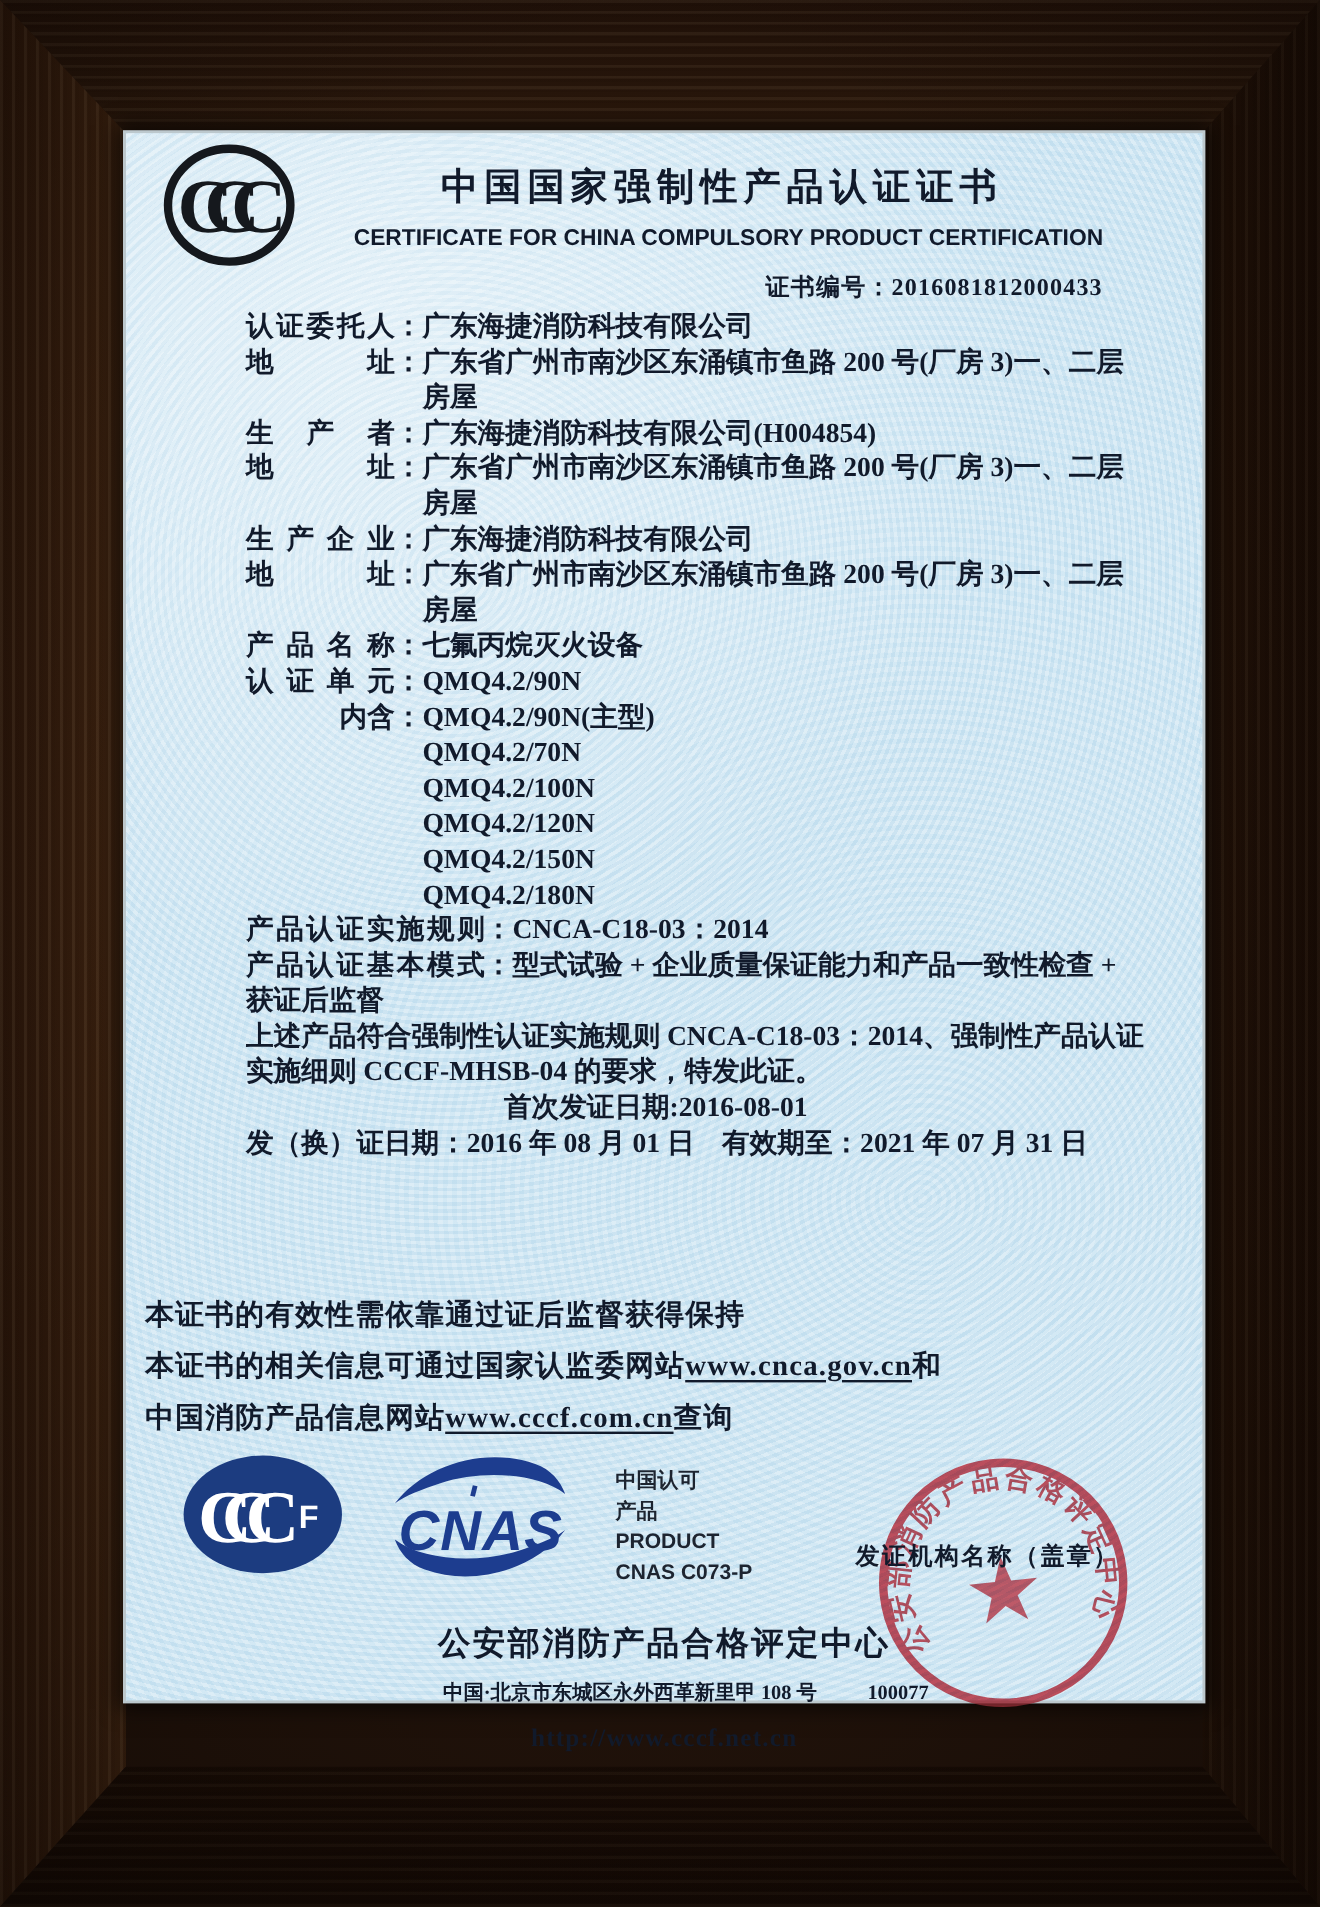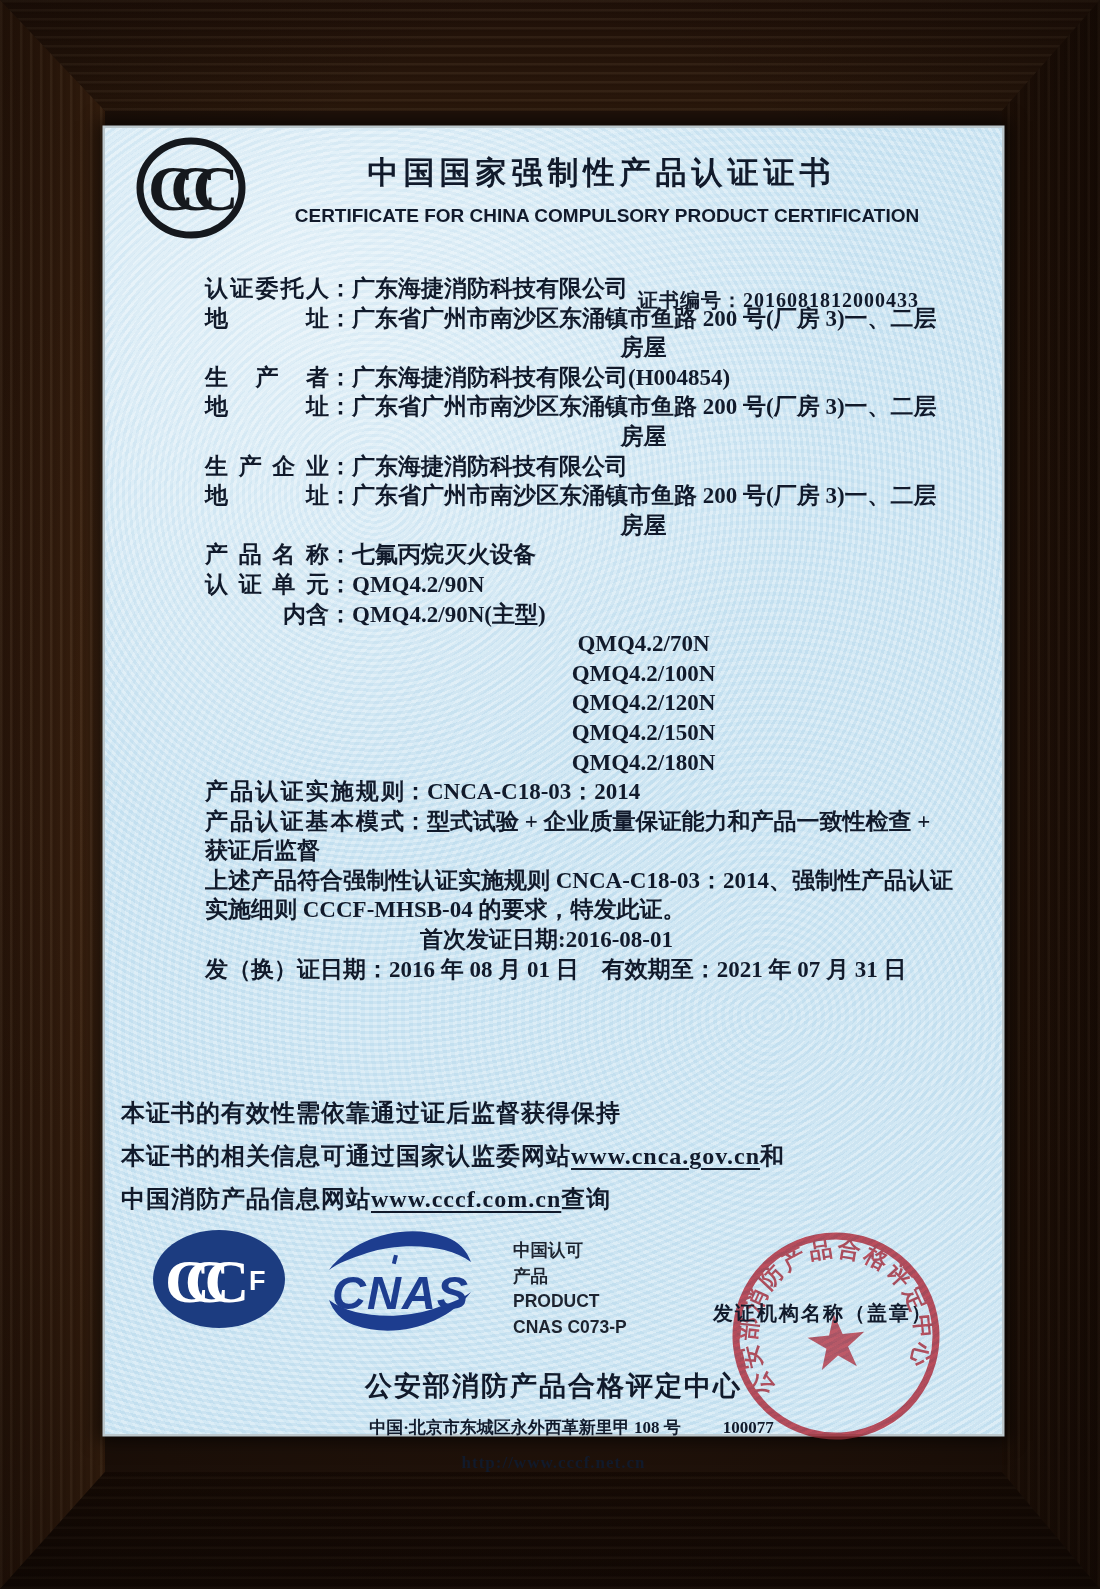--- a/index.html
+++ b/index.html
@@ -30,66 +30,66 @@
   .frame-bottom{
     clip-path:polygon(0 1589px,105px 1472px,1002px 1472px,1100px 1589px);
     background:
       repeating-linear-gradient(to top, rgba(255,218,170,.04) 0 2px, rgba(10,4,1,.10) 3px 6px, transparent 6px 10px),
       linear-gradient(to top,#130904 0%,#251307 30%,#38200e 65%,#4e2f17 90%,#1c0e06 99%);
   }
   .vignette{position:absolute;inset:0;z-index:1;pointer-events:none;
     background:radial-gradient(ellipse at 50% 45%, transparent 55%, rgba(10,5,2,.45) 100%);}
 
   
-  .paper{position:absolute;left:105px;top:128px;width:897px;height:1306px;z-index:2;
+  .paper{position:absolute;left:105px;top:111px;width:897px;height:1306px;z-index:2;
     color:#111a2b;font-weight:bold;
     background:
       radial-gradient(circle at 22% 12%, rgba(255,255,255,.45), transparent 42%),
       repeating-radial-gradient(circle at 30% 28%, rgba(255,255,255,.14) 0 3px, rgba(140,190,220,.14) 3px 6px),
       repeating-radial-gradient(circle at 74% 68%, rgba(255,255,255,.10) 0 4px, rgba(150,200,228,.10) 4px 8px),
       #d2e8f4;
     box-shadow:0 0 0 2.5px #bcc8cd, 0 0 16px 7px rgba(0,0,0,.62);}
 
   
   .ccc-mark{position:absolute;left:30px;top:8px;width:112px;height:104px;}
   .title{position:absolute;left:0;right:0;top:24px;text-align:center;padding-left:96px;
          font-size:31px;letter-spacing:5px;}
   .subtitle{position:absolute;left:0;right:0;top:77px;text-align:center;padding-left:107px;
          font-family:"Liberation Sans","DejaVu Sans",sans-serif;font-size:19px;font-weight:bold;letter-spacing:0;}
-  .cert-no{position:absolute;left:533px;top:115px;font-size:20px;letter-spacing:1px;margin-top:44px;}
+  .cert-no{position:absolute;left:533px;top:115px;font-size:20px;letter-spacing:1px;}
 
   
   .body-rows{position:absolute;left:100px;top:146px;width:730px;font-size:23px;}
   .row{line-height:29.6px;white-space:nowrap;}
   .row .lbl{display:inline-block;width:124px;text-align:justify;text-align-last:justify;
             text-justify:inter-character;vertical-align:top;}
   .row.field-wide .lbl{width:199px;}
   .row.field-compact .lbl{text-align-last:right;}
-  .row.cont{padding-left:147px;text-align:center;}
+  .row.cont{padding-left:147px;}
   .row.first-issue{padding-left:215px;}
 
   
   .notices{position:absolute;left:0;right:0;top:964px;text-align:left;padding-left:16px;
            font-size:24px;line-height:43px;letter-spacing:1px;}
   .notices .ulink{text-decoration:underline;text-underline-offset:4px;}
 
   
   .cccf-logo{position:absolute;left:46px;top:1100px;width:136px;height:102px;}
   .cnas-logo{position:absolute;left:219px;top:1100px;width:152px;height:108px;}
   .accr{position:absolute;left:408px;top:1110px;font-family:"Liberation Sans","DejaVu Sans",sans-serif;
         font-size:17.5px;line-height:25.5px;color:#1d2430;}
   .issuer-label{position:absolute;left:608px;top:1172px;font-size:20px;letter-spacing:2px;z-index:5;}
   .stamp{position:absolute;left:615px;top:1092px;width:232px;height:232px;z-index:4;
          opacity:.9;mix-blend-mode:multiply;transform:rotate(-6deg);}
 
   
   .issuer-line{position:absolute;left:0;right:0;top:1240px;text-align:center;font-size:27px;letter-spacing:2px;}
   .addr-line{position:absolute;left:0;right:0;top:1288px;text-align:center;padding-left:36px;font-size:17px;}
   .addr-line .gap{display:inline-block;width:42px;}
-  .site-line{position:absolute;left:0;right:0;top:1325px;text-align:center;font-size:17px;letter-spacing:1px;}
+  .site-line{position:absolute;left:0;right:0;top:1325px;text-align:center;font-size:21px;letter-spacing:1px;}
 </style>
 </head>
 <body>
 
 <div id="scene">
   <div class="frame-piece frame-top"></div>
   <div class="frame-piece frame-left"></div>
   <div class="frame-piece frame-right"></div>
   <div class="frame-piece frame-bottom"></div>
   <div class="vignette"></div>

